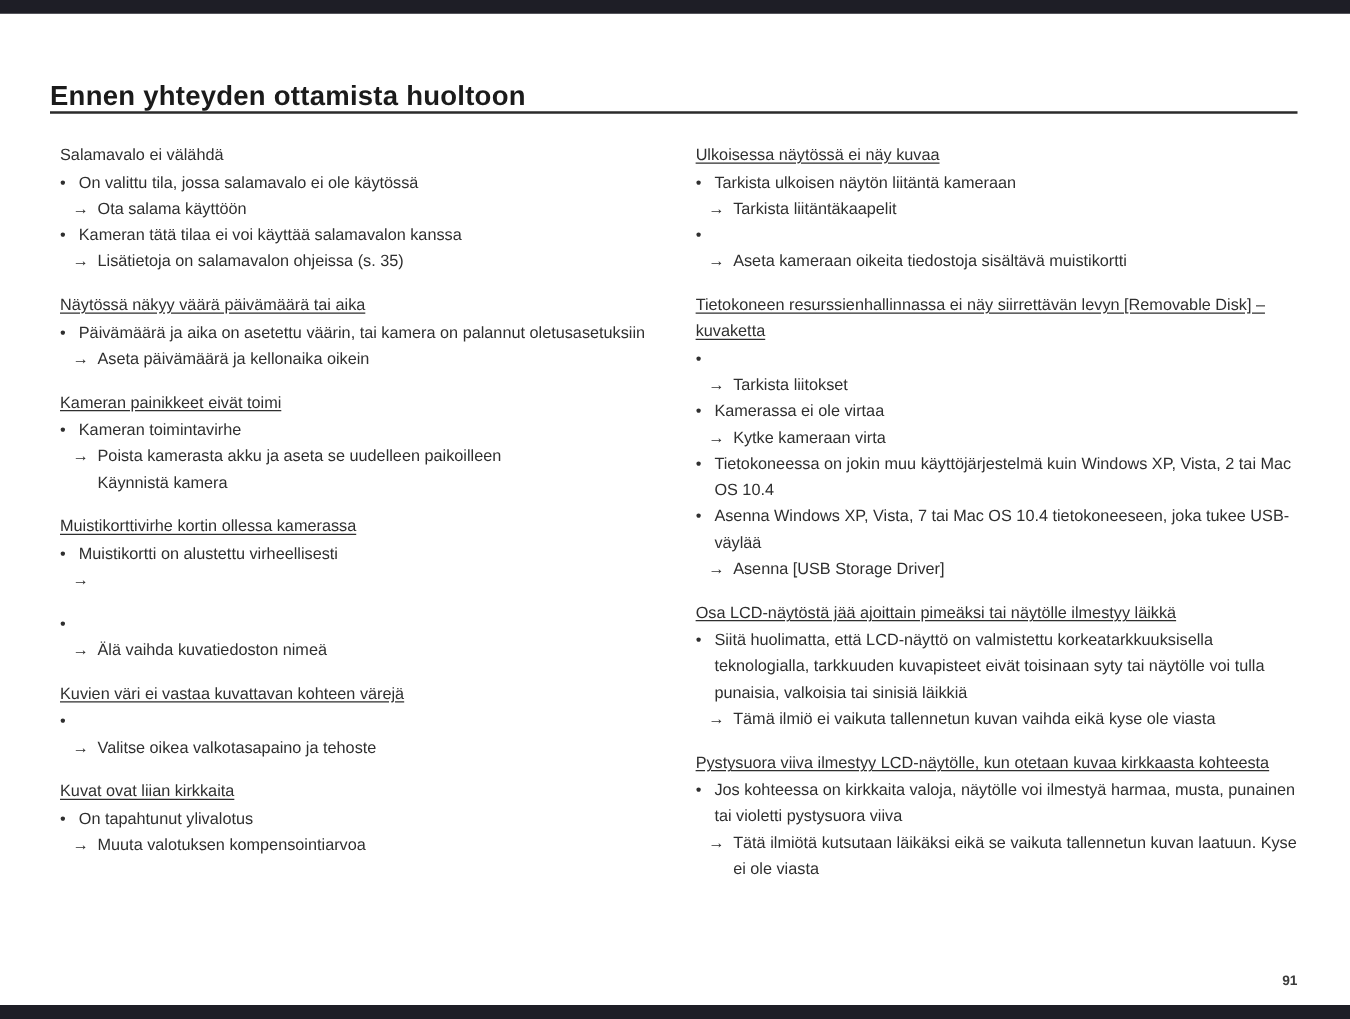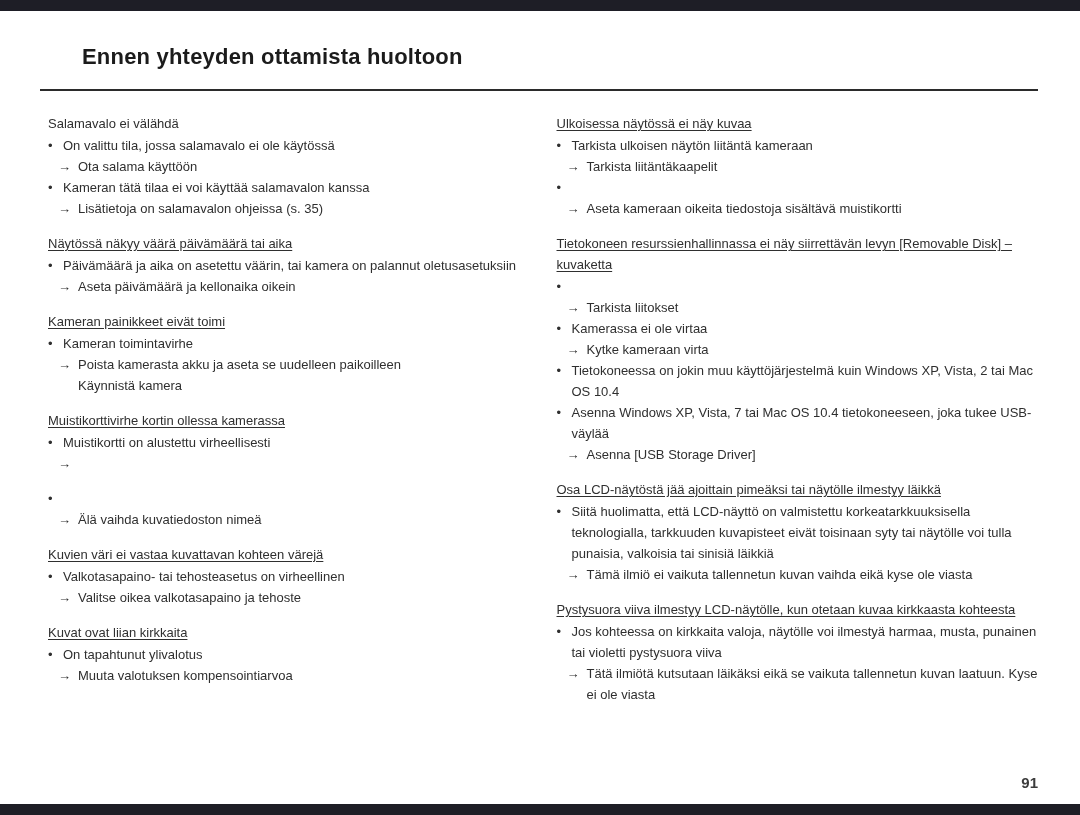--- a/index.html
+++ b/index.html
@@ -15,27 +15,26 @@
     position: absolute;
     left: 0;
     width: 1080px;
     height: 11px;
     background: var(--bar, #1e1e26);
   }
   .bar.top { top: 0; }
   .bar.bottom { bottom: 0; }
   .title {
     position: absolute;
-    top: 44px;
+    top: 64px;
     left: 40px;
     font-size: 22px;
     font-weight: bold;
     color: #1b1b1b;
     letter-spacing: 0.2px;
-    margin-left: 42px;
   }
   .title-rule {
     position: absolute;
     top: 89px;
     left: 40px;
     width: 998px;
     height: 0;
     border-top: 2px solid var(--rule, #2b2b2b);
   }
   .columns {
@@ -56,21 +55,21 @@
   .heading.underlined { text-decoration: underline; text-underline-offset: 2px; }
   .line { display: flex; }
   .line .marker { flex: 0 0 15px; }
   .line.arrow { padding-left: 10px; }
   .line.arrow .marker { flex: 0 0 20px; }
   .line .text { white-space: pre-line; }
   .page-number {
     position: absolute;
     right: 42px;
     bottom: 24px;
-    font-size: 15px;
+    font-size: 11px;
     font-weight: bold;
     color: #3c3c3c;
   }
 </style>
 </head>
 <body>
 
 <div class="bar top"></div>
 
 <h1 class="title">Ennen yhteyden ottamista huoltoon</h1>
@@ -136,21 +135,20 @@
         </div>
         <div class="line arrow">
           <span class="marker">→</span>
           <span class="text">Älä vaihda kuvatiedoston nimeä</span>
         </div>
       </div>
       <div class="section">
         <div class="heading underlined">Kuvien väri ei vastaa kuvattavan kohteen värejä</div>
         <div class="line bullet">
           <span class="marker">•</span>
-          <span class="text">Valkotasapaino- tai tehosteasetus on virheellinen</span>
         </div>
         <div class="line arrow">
           <span class="marker">→</span>
           <span class="text">Valitse oikea valkotasapaino ja tehoste</span>
         </div>
       </div>
       <div class="section">
         <div class="heading underlined">Kuvat ovat liian kirkkaita</div>
         <div class="line bullet">
           <span class="marker">•</span>

